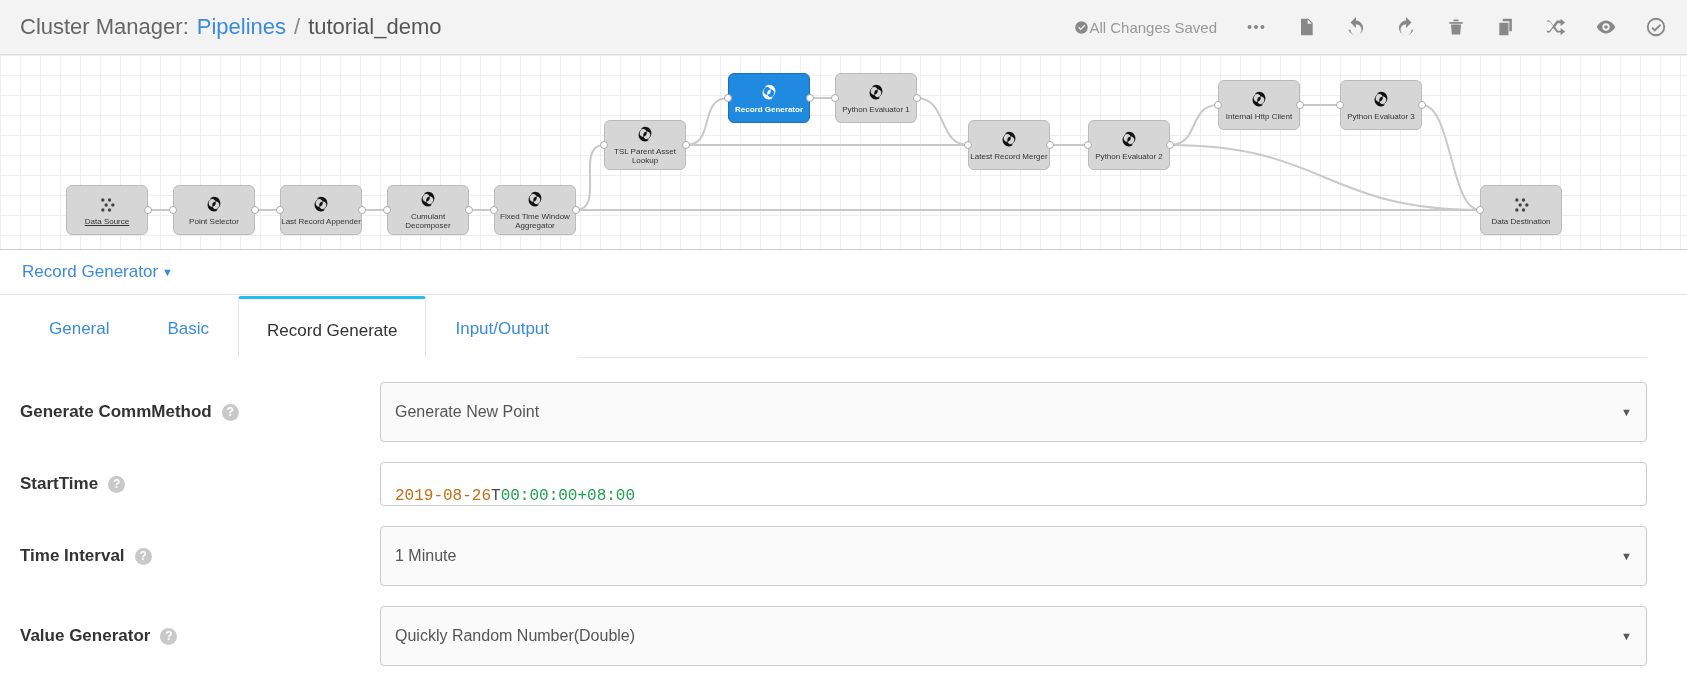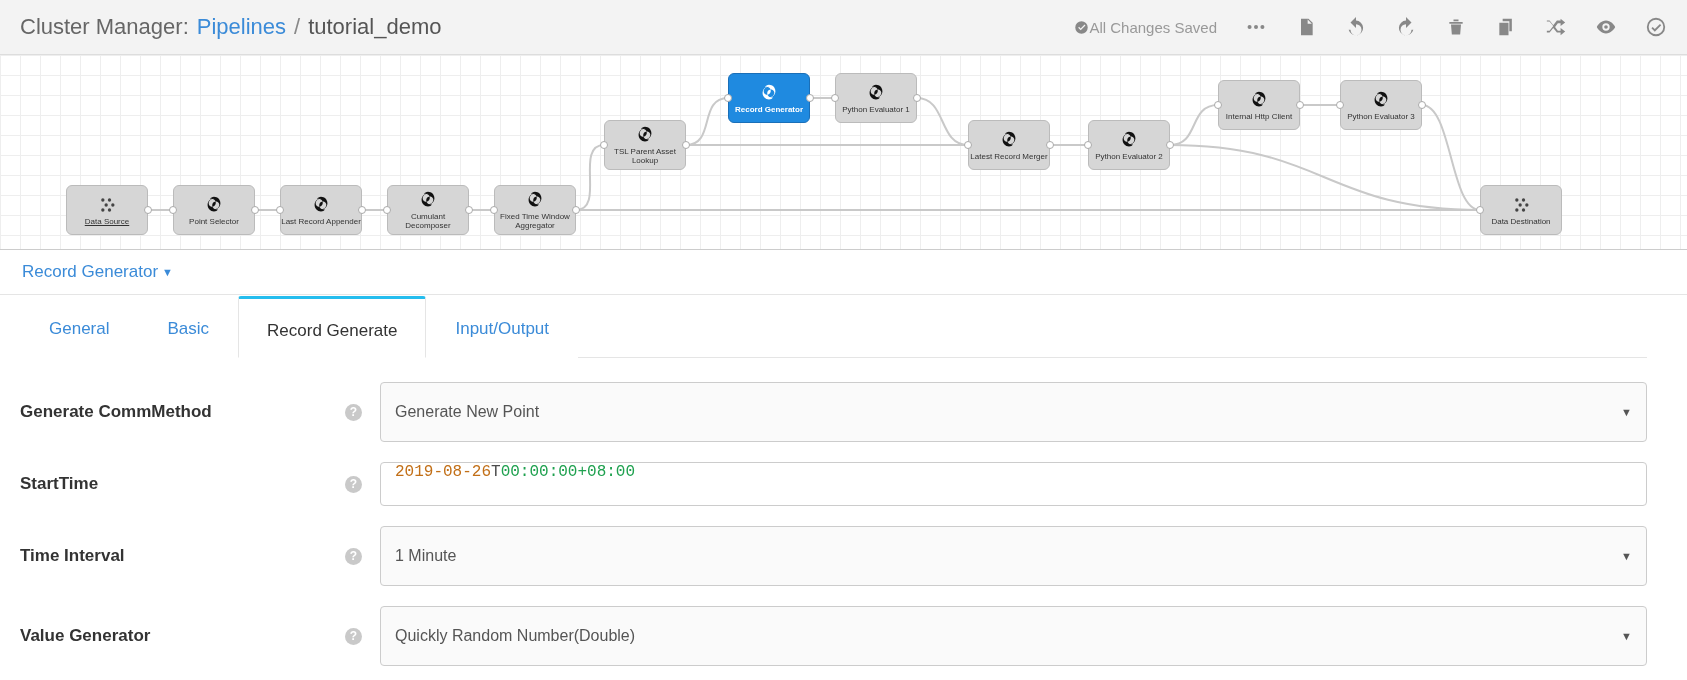--- a/index.html
+++ b/index.html
@@ -37,27 +37,27 @@
   .side-tabs { width:185px; border-right:1px solid #e5e5e5; padding:28px 0;}
   .side-tab { padding:10px 24px; font-size:16px; display:flex; align-items:center; gap:8px; cursor:pointer; color:#333; border-left:3px solid transparent;}
   .side-tab.info { color:#3b8bd8;}
   .side-tab.active { border-left:3px solid #3b8bd8; background:#fafafa;}
   .side-tab .st-ico { width:16px; height:16px; display:inline-flex;}
   .content { flex:1; padding:0 40px 30px 20px;}
   .h-tabs { display:flex; border-bottom:1px solid #e5e5e5; margin-bottom:24px;}
   .h-tab { padding:22px 28px 16px; font-size:17px; color:#3b8bd8; cursor:pointer; border:1px solid transparent; border-bottom:none; position:relative; top:1px; background:#fff;}
   .h-tab.active { color:#333; border:1px solid #e5e5e5; border-top:3px solid #25bdee; border-bottom:1px solid #fff; border-radius:3px 3px 0 0;}
   .form-row { display:flex; align-items:center; margin-bottom:20px;}
-  .form-label-wrap { width:360px; display:flex; align-items:center; justify-content:space-between; gap:10px; padding-right:18px;}
+  .form-label-wrap { width:360px; display:flex; align-items:center; justify-content:flex-start; gap:10px; padding-right:18px;}
   .form-label { font-size:17px; font-weight:700; color:#333;}
   .help-ico { width:17px; height:17px; border-radius:50%; background:#c9c9c9; color:#fff; font-size:12px; display:inline-flex; align-items:center; justify-content:center; font-weight:700; cursor:help;}
   .form-control { flex:1;}
   .select-box { position:relative; width:100%; height:60px; border:1px solid #ccc; border-radius:4px; background:#fafafa; display:flex; align-items:center; padding:0 14px; cursor:pointer; font-size:16px; color:#555;}
   .select-box::after { content:"▼"; position:absolute; right:14px; color:#555; font-size:11px;}
-  .text-box { width:100%; height:44px; border:1px solid #ccc; border-radius:4px; padding:0 14px; font-family:"Courier New",monospace; font-size:16px; display:flex; align-items:flex-start; background:#fff;}
+  .text-box { width:100%; height:44px; border:1px solid #ccc; border-radius:4px; padding:0 14px; font-family:"Courier New",monospace; font-size:16px; display:flex; align-items:flex-end; background:#fff;}
   .ts .d { color:#c26f17;}
   .ts .t { color:#4b4b4b;}
   .ts .tm { color:#1fa14f;}
 </style>
 </head>
 <body>
 
 <div class="topbar">
   <div class="breadcrumb">
     <span class="bc-root">Cluster Manager:</span>

